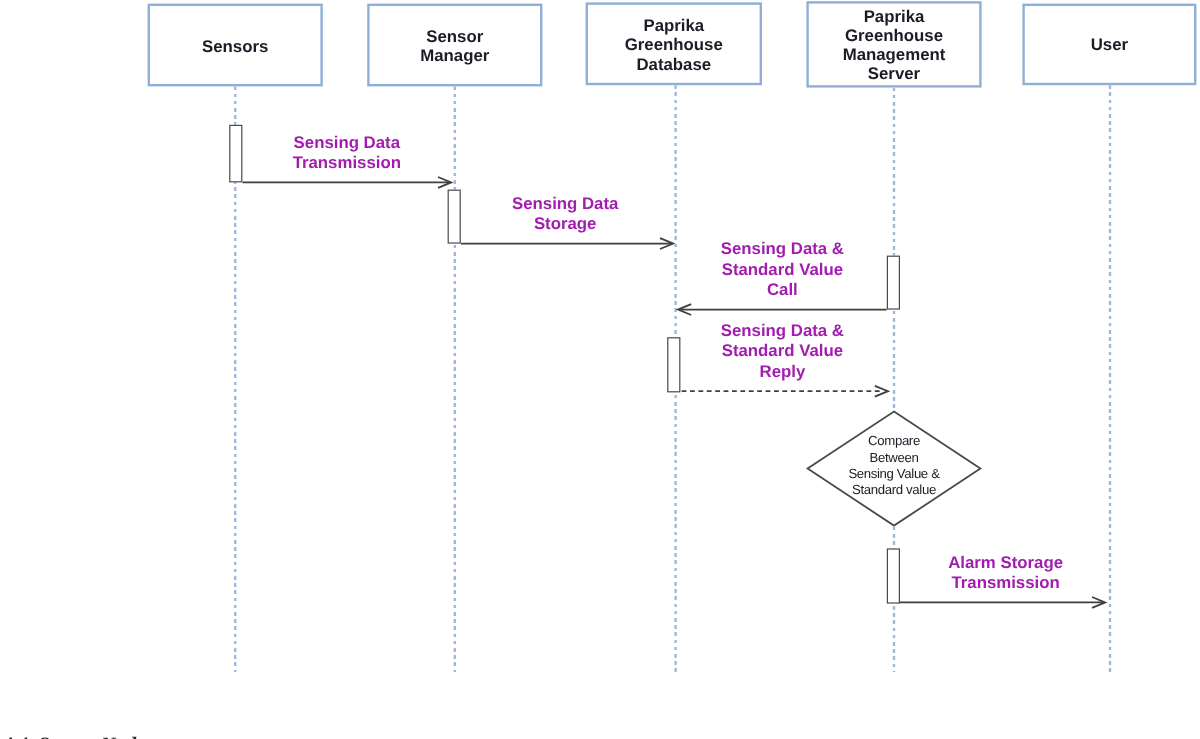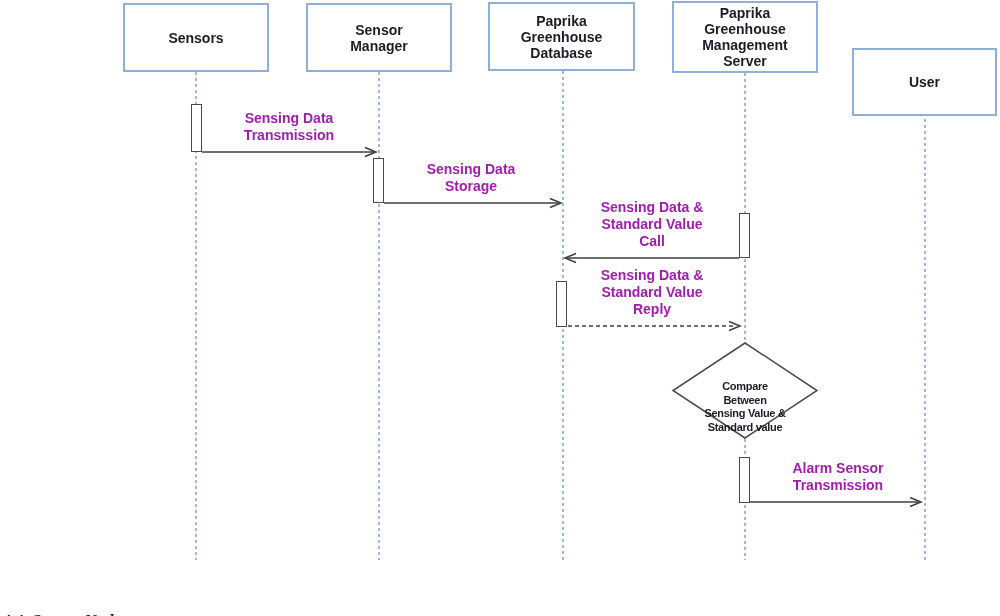--- a/index.html
+++ b/index.html
@@ -27,22 +27,22 @@
   }
 
   .msg-label {
     position:absolute; transform:translateX(-50%);
     text-align:center; font-weight:bold; font-size:14px; line-height:17px;
     color:#a21caf; white-space:pre-line; z-index:5;
   }
 
   .diamond-label {
     position:absolute; transform:translateX(-50%);
-    text-align:center; font-weight:bold; font-size:11px; line-height:13.5px;
-    letter-spacing:-0.3px; color:#1c1c26; white-space:pre-line; z-index:5;margin-top:18px;
+    text-align:center; font-weight:normal; font-size:11px; line-height:13.5px;
+    letter-spacing:-0.3px; color:#1c1c26; white-space:pre-line; z-index:5;
   }
 
   .caption {
     position:absolute; left:2px; top:611px; z-index:5;
     font-family:"Liberation Serif", serif; font-style:italic; font-weight:bold;
     font-size:17px; color:#2a2a2a; white-space:nowrap;
   }
 </style>
 </head>
 <body>
@@ -66,21 +66,21 @@
     <span>Paprika
 Greenhouse
 Database</span>
   </div>
   <div class="actor-box" style="left:672px; top:1px; width:146px; height:72px;">
     <span>Paprika
 Greenhouse
 Management
 Server</span>
   </div>
-  <div class="actor-box" style="left:852px; top:3px; width:145px; height:68px;margin-top:45px;">
+  <div class="actor-box" style="left:852px; top:3px; width:145px; height:68px;">
     <span>User</span>
   </div>
 
   <svg class="overlay" width="1000" height="616">
     <g stroke="#3f3f3f" stroke-width="1.5" fill="none">
 
       <g>
         <line x1="202" y1="152" x2="374" y2="152"></line>
         <polyline points="365,147.5 376,152 365,156.5"></polyline>
       </g>
@@ -118,21 +118,21 @@
   <div class="msg-label" style="left:289px; top:110px;">Sensing Data
 Transmission</div>
   <div class="msg-label" style="left:471px; top:161px;">Sensing Data
 Storage</div>
   <div class="msg-label" style="left:652px; top:199px;">Sensing Data &amp;
 Standard Value
 Call</div>
   <div class="msg-label" style="left:652px; top:267px;">Sensing Data &amp;
 Standard Value
 Reply</div>
-  <div class="msg-label" style="left:838px; top:460px;">Alarm Sensor
+  <div class="msg-label" style="left:838px; top:460px;">Alarm Storage
 Transmission</div>
 
   <div class="diamond-label" style="left:745px; top:362px; width:110px;">Compare
 Between
 Sensing Value &amp;
 Standard value</div>
 
   <div class="caption">4.4. Sensor Node</div>
 
 </div>

